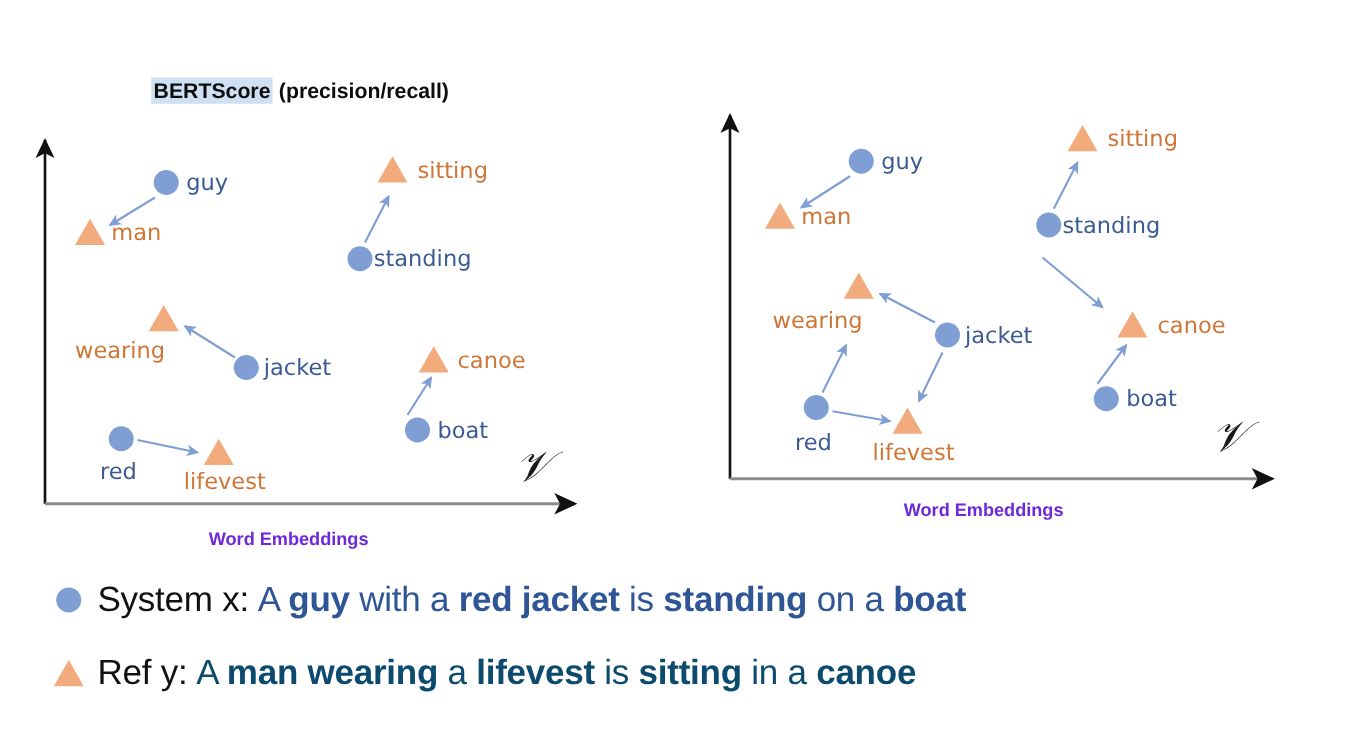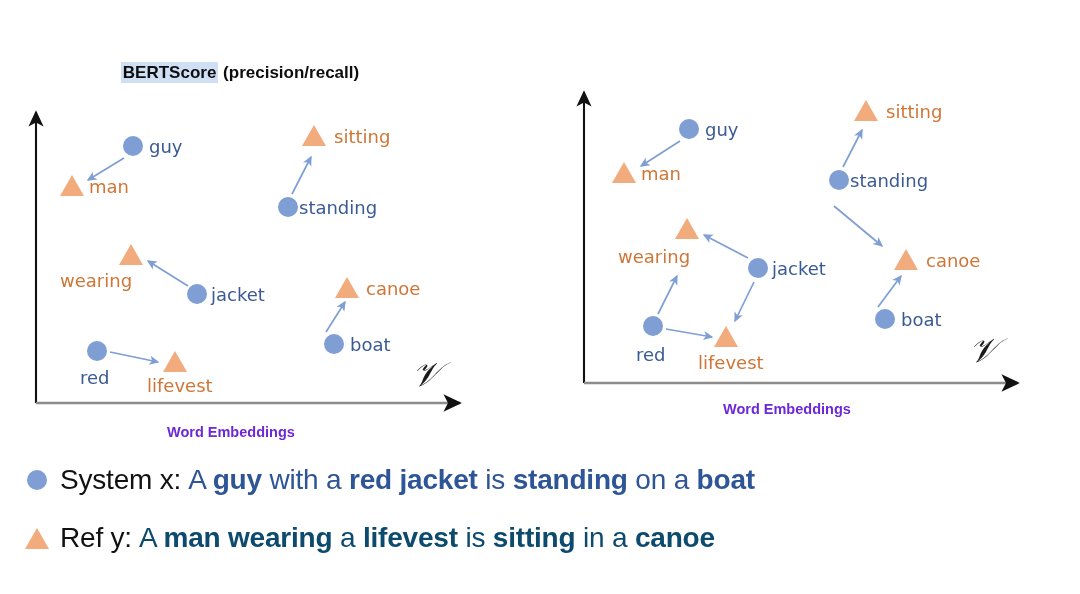--- a/index.html
+++ b/index.html
@@ -88,21 +88,21 @@
   .mlabel.orange { color: #cf7637; }
 
   
   .legend {
     position: absolute;
     left: 0; top: 444px;
     width: 1080px; height: 150px;
   }
   .legend-row {
     position: absolute;
-    left: 20px;
+    left: 38px;
     height: 44px;
     display: flex;
     align-items: center;
   }
   #legend-row-0 { top: 14px; }
   #legend-row-1 { top: 72px; }
   .legend-mark {
     width: 34px;
     display: flex;
     justify-content: center;

